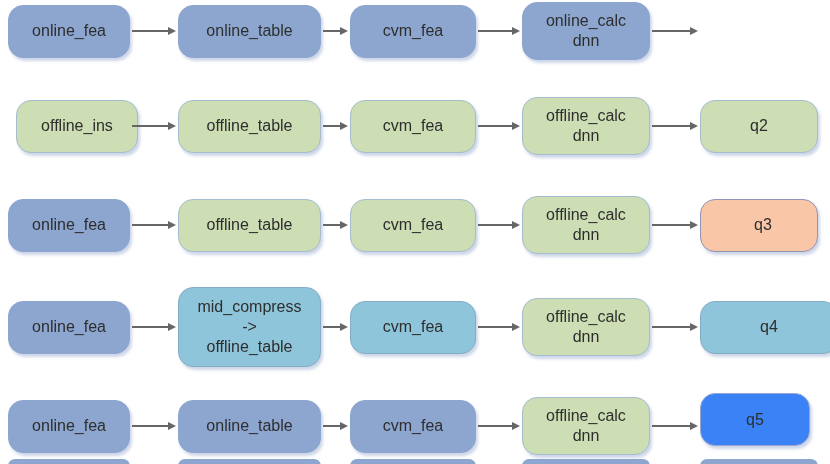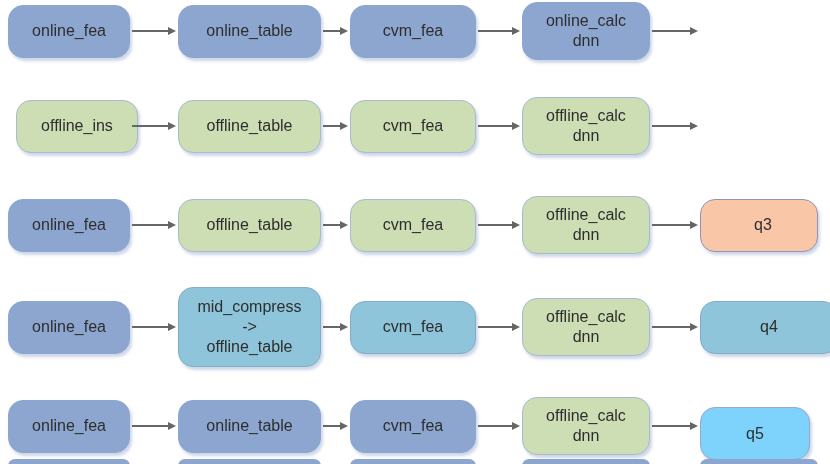--- a/index.html
+++ b/index.html
@@ -88,20 +88,21 @@
     <div class="flow-arrow" style="left: 323px; top: 121.5px; width: 25px;">
       <div class="arrow-line" style="background: rgb(102, 102, 102);"></div>
       <div class="arrow-head" style="border-left-color: rgb(102, 102, 102);"></div>
     </div>
     <div class="flow-node" style="left: 522px; top: 97px; width: 128px; height: 58px; background: rgb(205, 221, 180); border: 1px solid rgb(166, 188, 207); color: rgb(46, 46, 46);">offline_calc
 dnn</div>
     <div class="flow-arrow" style="left: 478px; top: 121.5px; width: 42px;">
       <div class="arrow-line" style="background: rgb(102, 102, 102);"></div>
       <div class="arrow-head" style="border-left-color: rgb(102, 102, 102);"></div>
     </div>
+    <div class="flow-node" style="left: 700px; top: 99.5px; width: 118px; height: 53px; background: rgb(205, 221, 180); border: 1px solid rgb(166, 188, 207); color: rgb(46, 46, 46);">q2</div>
     <div class="flow-arrow" style="left: 652px; top: 121.5px; width: 46px;">
       <div class="arrow-line" style="background: rgb(102, 102, 102);"></div>
       <div class="arrow-head" style="border-left-color: rgb(102, 102, 102);"></div>
     </div>
     <div class="flow-node" style="left: 8px; top: 198.5px; width: 122px; height: 53px; background: rgb(140, 166, 207); border: 1px solid rgb(140, 166, 207); color: rgb(46, 46, 46);">online_fea</div>
     <div class="flow-node" style="left: 178px; top: 198.5px; width: 143px; height: 53px; background: rgb(205, 221, 180); border: 1px solid rgb(166, 188, 207); color: rgb(46, 46, 46);">offline_table</div>
     <div class="flow-arrow" style="left: 132px; top: 220.5px; width: 44px;">
       <div class="arrow-line" style="background: rgb(102, 102, 102);"></div>
       <div class="arrow-head" style="border-left-color: rgb(102, 102, 102);"></div>
     </div>
@@ -155,21 +156,21 @@
     <div class="flow-arrow" style="left: 323px; top: 421.5px; width: 25px;">
       <div class="arrow-line" style="background: rgb(102, 102, 102);"></div>
       <div class="arrow-head" style="border-left-color: rgb(102, 102, 102);"></div>
     </div>
     <div class="flow-node" style="left: 522px; top: 397px; width: 128px; height: 58px; background: rgb(205, 221, 180); border: 1px solid rgb(166, 188, 207); color: rgb(46, 46, 46);">offline_calc
 dnn</div>
     <div class="flow-arrow" style="left: 478px; top: 421.5px; width: 42px;">
       <div class="arrow-line" style="background: rgb(102, 102, 102);"></div>
       <div class="arrow-head" style="border-left-color: rgb(102, 102, 102);"></div>
     </div>
-    <div class="flow-node" style="left: 700px; top: 407px; width: 110px; height: 53px; background: #7dd3fc; border: 1px solid rgb(156, 165, 206); color: rgb(46, 46, 46);">q5</div>
+    <div class="flow-node" style="left: 700px; top: 393px; width: 110px; height: 53px; background: #3b82f6; border: 1px solid rgb(156, 165, 206); color: rgb(46, 46, 46);">q5</div>
     <div class="flow-arrow" style="left: 652px; top: 421.5px; width: 46px;">
       <div class="arrow-line" style="background: rgb(102, 102, 102);"></div>
       <div class="arrow-head" style="border-left-color: rgb(102, 102, 102);"></div>
     </div>
     <div class="cropped-node" style="left: 8px; top: 459px; width: 122px; background: rgb(140, 166, 207);"></div>
     <div class="cropped-node" style="left: 178px; top: 459px; width: 143px; background: rgb(140, 166, 207);"></div>
     <div class="cropped-node" style="left: 350px; top: 459px; width: 126px; background: rgb(140, 166, 207);"></div>
     <div class="cropped-node" style="left: 522px; top: 459px; width: 128px; background: rgb(140, 166, 207);"></div>
     <div class="cropped-node" style="left: 700px; top: 459px; width: 118px; background: rgb(140, 166, 207);"></div>
   </div>

